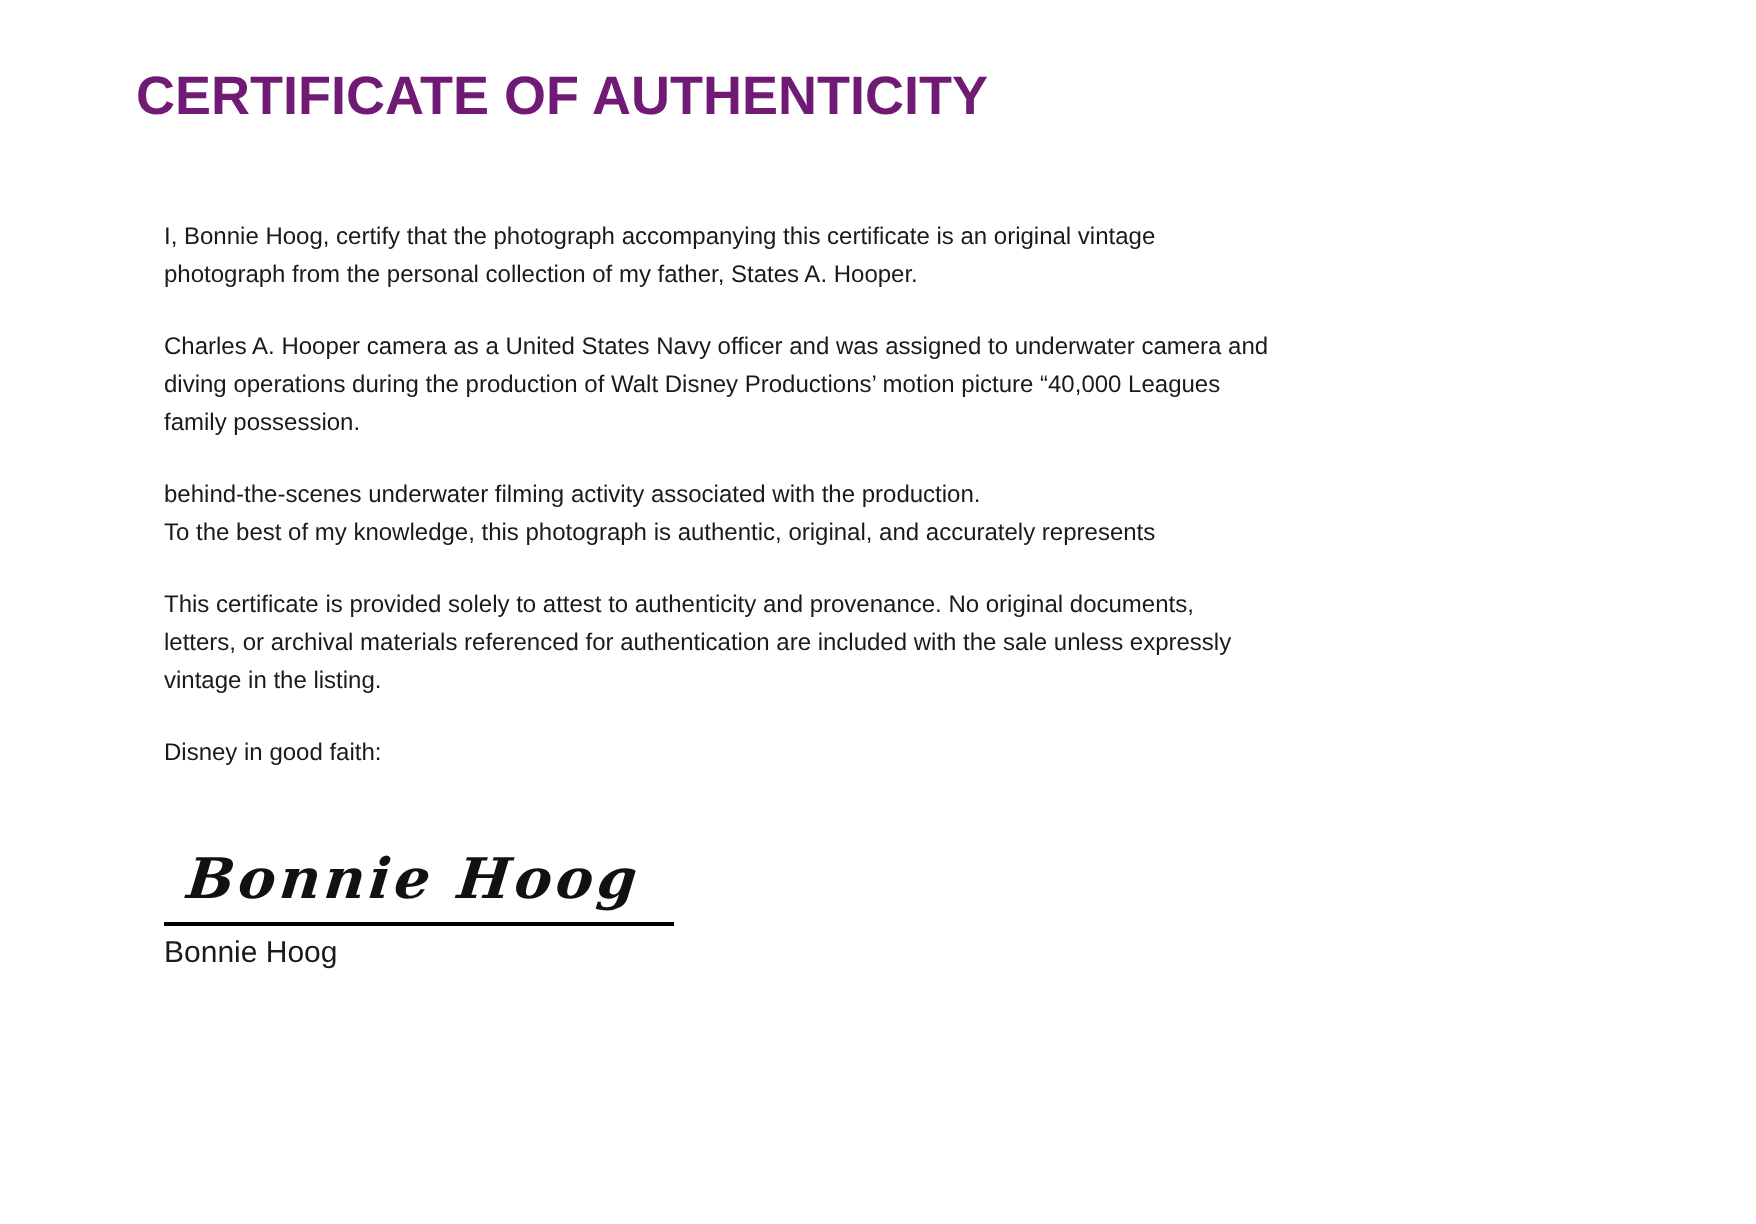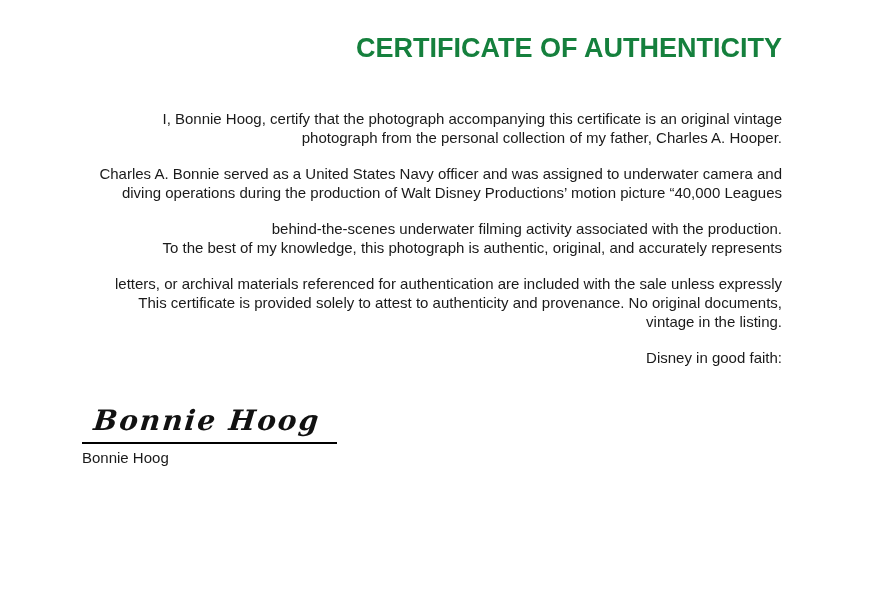--- a/index.html
+++ b/index.html
@@ -14,31 +14,30 @@
     background: #ffffff;
     box-sizing: border-box;
     padding: 33px 96px 0 82px;
     font-family: "Liberation Sans", sans-serif;
     color: #1a1a1a;
     overflow: hidden;
   }
   .title {
     font-size: 27px;
     font-weight: bold;
-    color: #15803d;
-    text-align: right;
+    color: #701a75;
+    text-align: left;
     margin: 0 0 45px -14px; 
     letter-spacing: 0px;
     font-family: "Liberation Sans", sans-serif;
   }
   .para {
     margin: 12px 0 17px 0;
-    font-size: 15px;
+    font-size: 12px;
     line-height: 19px;
-    text-align: right;
   }
   .line { display: block; }
   .signature-block {
     margin-top: 38px;
   }
   .signature-script {
     font-family: "DejaVu Serif", serif;
     font-style: italic;
     font-weight: bold;
     font-size: 28px;
@@ -62,36 +61,37 @@
 </style>
 </head>
 <body>
 
 <div class="page">
 
   <h1 class="title">CERTIFICATE OF AUTHENTICITY</h1>
 
   <p class="para">
     <span class="line">I, Bonnie Hoog, certify that the photograph accompanying this certificate is an original vintage</span>
-    <span class="line">photograph from the personal collection of my father, Charles A. Hooper.</span>
+    <span class="line">photograph from the personal collection of my father, States A. Hooper.</span>
   </p>
 
   <p class="para">
-    <span class="line">Charles A. Bonnie served as a United States Navy officer and was assigned to underwater camera and</span>
+    <span class="line">Charles A. Hooper camera as a United States Navy officer and was assigned to underwater camera and</span>
     <span class="line">diving operations during the production of Walt Disney Productions’ motion picture “40,000 Leagues</span>
+    <span class="line">family possession.</span>
   </p>
 
   <p class="para">
     <span class="line">behind-the-scenes underwater filming activity associated with the production.</span>
     <span class="line">To the best of my knowledge, this photograph is authentic, original, and accurately represents</span>
   </p>
 
   <p class="para">
+    <span class="line">This certificate is provided solely to attest to authenticity and provenance. No original documents,</span>
     <span class="line">letters, or archival materials referenced for authentication are included with the sale unless expressly</span>
-    <span class="line">This certificate is provided solely to attest to authenticity and provenance. No original documents,</span>
     <span class="line">vintage in the listing.</span>
   </p>
 
   <p class="para">
     <span class="line">Disney in good faith:</span>
   </p>
 
   <div class="signature-block">
     <div class="signature-script">Bonnie Hoog</div>
     <div class="signature-line"></div>

